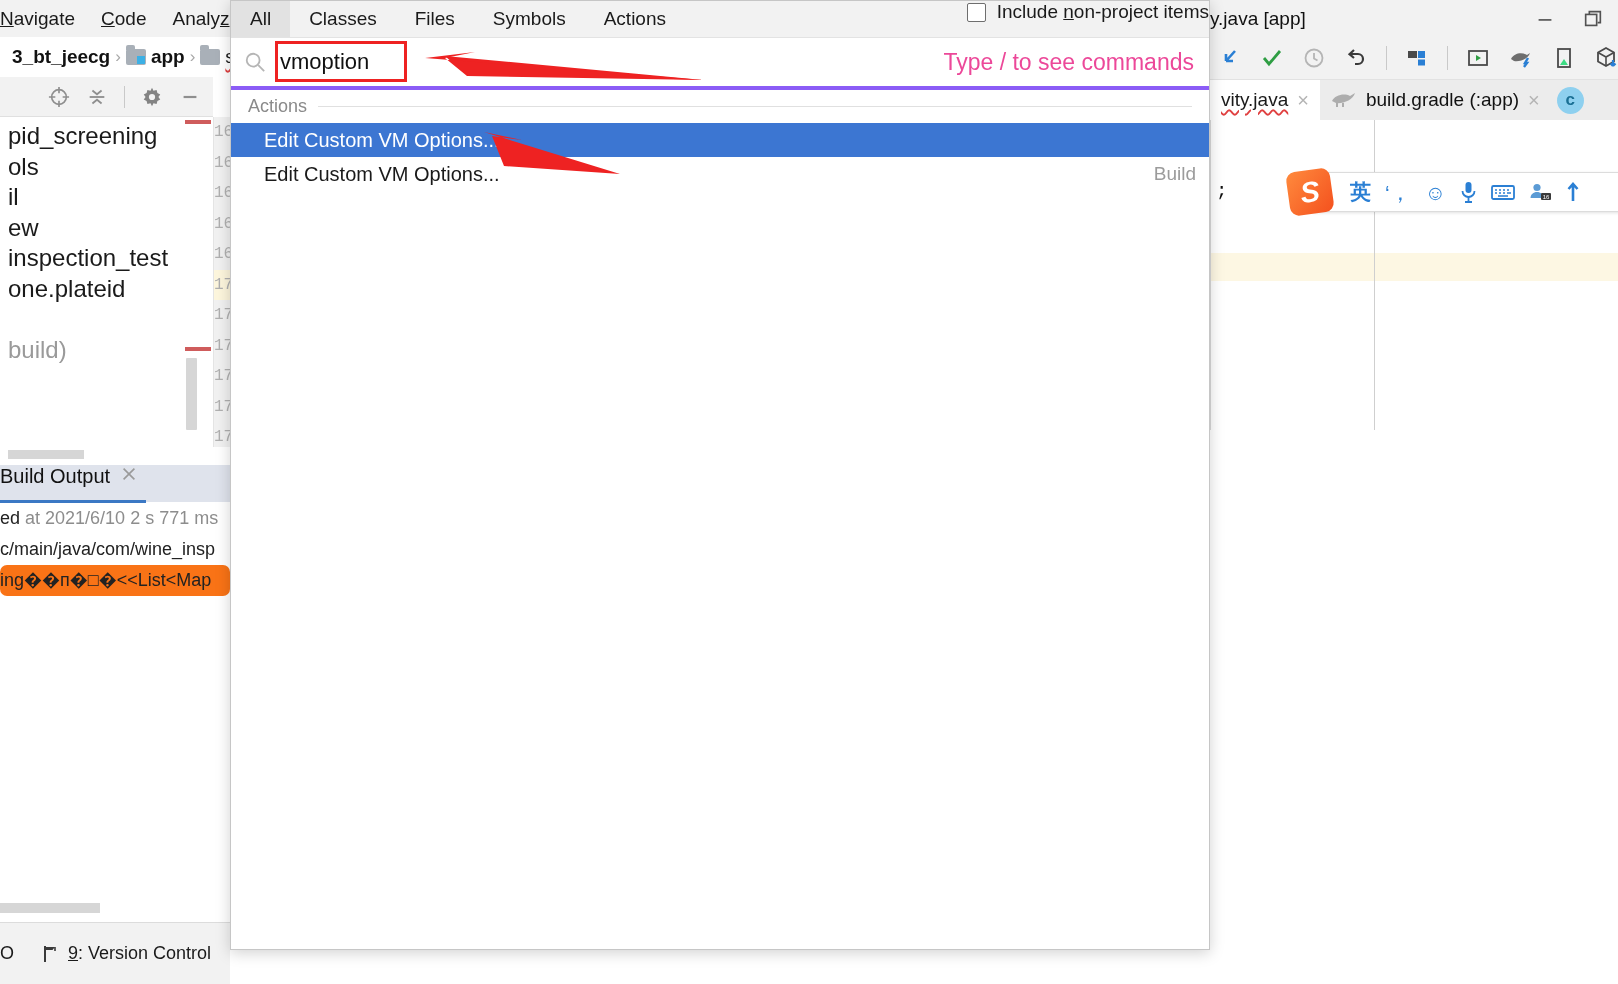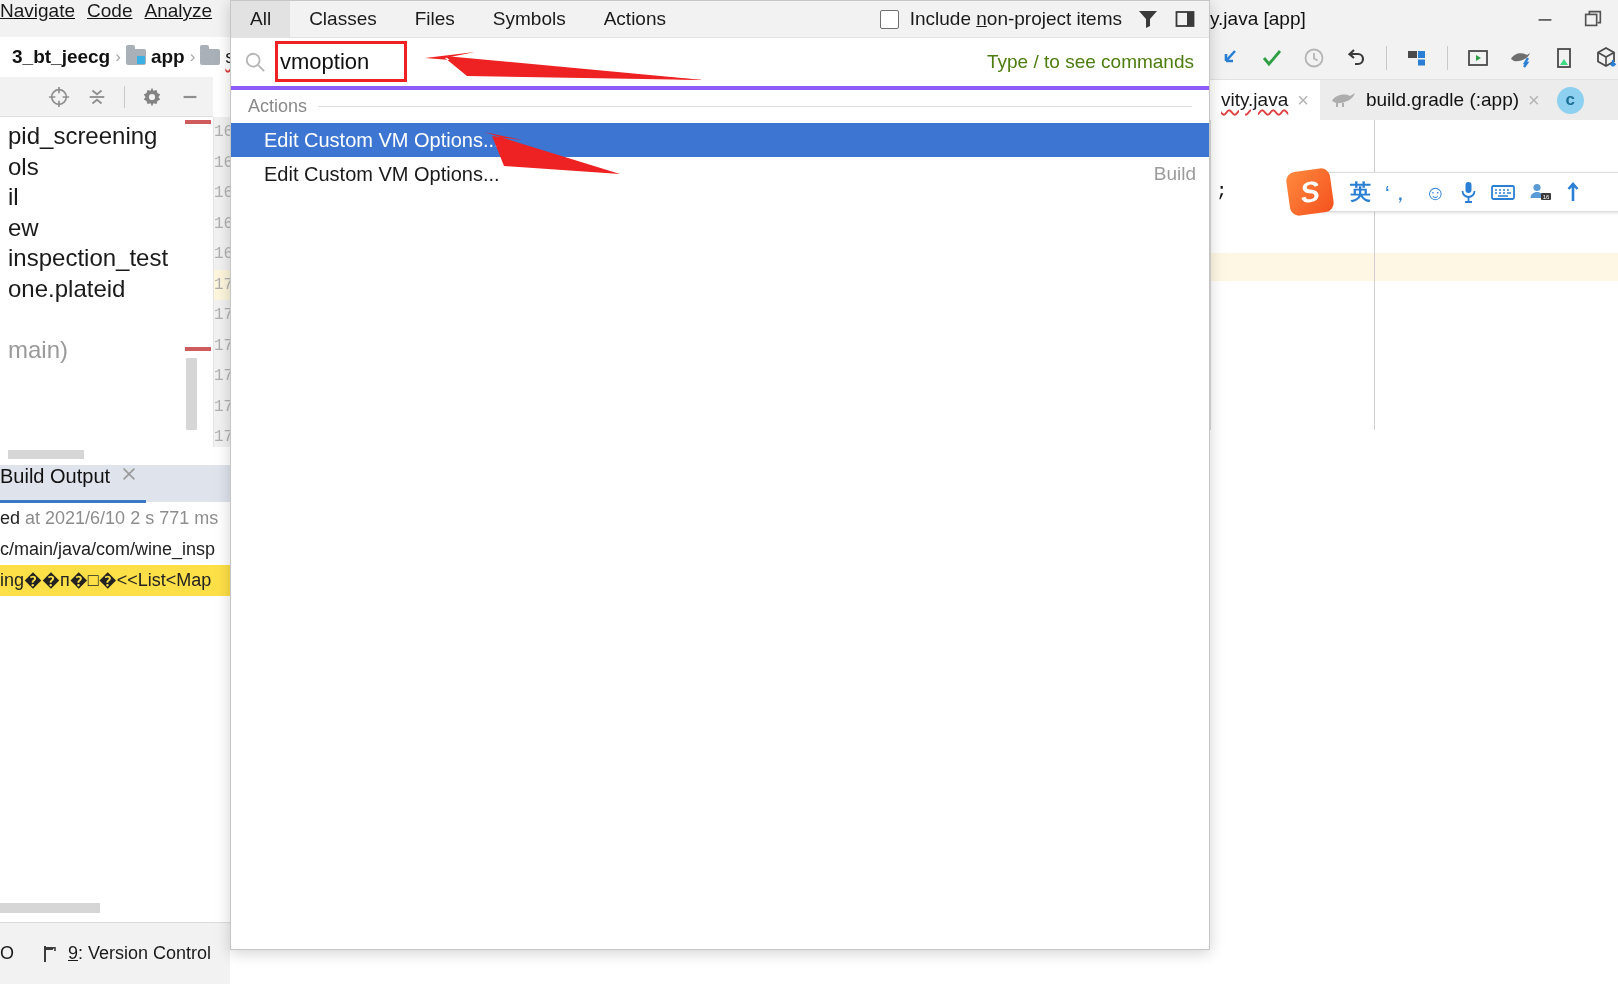--- a/index.html
+++ b/index.html
@@ -11,22 +11,22 @@
   }
   #app { position: relative; width: 1618px; height: 984px; }
 
   
   .ide-left {
     position: absolute; left: 0; top: 0; width: 1210px; height: 984px;
     background: #ffffff;
   }
   .menubar {
     position: absolute; left: 0; top: 0; width: 240px; height: 37px;
-    background: #f2f2f2; display: flex; 
-    padding-left: 0px; gap: 12px; text-decoration: underline;
+    background: #f2f2f2; display: flex; align-items: center;
+    padding-left: 0px; gap: 26px;
   }
   .menu-item {
     font-size: 19px; color: #1a1a1a; white-space: nowrap;
   }
   .menu-item u { text-decoration: underline; }
 
   .breadcrumb {
     position: absolute; left: 12px; top: 37px; width: 240px; height: 40px;
     background: #ffffff; display: flex; align-items: center; gap: 5px;
     font-size: 19px; color: #111; overflow: hidden; white-space: nowrap;
@@ -111,21 +111,21 @@
   }
   .build-body {
     position: absolute; left: 0; top: 503px; width: 230px; height: 415px;
     background: #ffffff; overflow: hidden;
   }
   .build-line {
     font-size: 18px; color: #222; white-space: nowrap; line-height: 31px;
     height: 31px;
   }
   .build-line .dim { color: #8d8d8d; }
-  .build-line.sel { background: #fde047; font-family: "Liberation Sans", sans-serif; }
+  .build-line.sel { background: #f97316; font-family: "Liberation Sans", sans-serif; border-radius: 7px; }
 
   .build-hscroll {
     position: absolute; left: 0; top: 900px; width: 230px; height: 14px;
   }
   .build-hscroll i {
     position: absolute; left: 0; top: 3px; width: 100px; height: 10px;
     background: #d6d6d6; display: block;
   }
 
   .statusbar-left {
@@ -227,21 +227,21 @@
     border-bottom: 1px solid #e3e3e3;
     text-align: center;
   }
   .se-tab {
     display: flex; align-items: center; padding: 0 19px;
     font-size: 19px; color: #1a1a1a; white-space: nowrap; cursor: default;
   }
   .se-tab.active { background: #e2e2e2; }
   .se-tabs-right {
     margin-left: auto; display: flex; align-items: center; gap: 15px;
-    padding-right: 13px;
+    flex-direction: column;
   }
   .se-check {
     display: flex; align-items: center; gap: 11px; font-size: 19px; color: #1a1a1a;
     white-space: nowrap;
   }
   .cbox {
     width: 19px; height: 19px; border: 1.5px solid #6e6e6e; background: #fff;
     border-radius: 2px;
   }
   .se-check u { text-decoration: underline; }
@@ -249,21 +249,21 @@
   .se-searchrow {
     height: 52px; display: flex; align-items: center; gap: 14px;
     padding: 0 13px; border-bottom: 4px solid #8b5cf6; position: relative;
   }
   .se-magnifier { width: 22px; height: 22px; flex: none; opacity: .55; }
   .se-input {
     font-size: 22px; color: #111; border: none; outline: none;
     background: transparent; flex: 1; font-family: "Liberation Sans", sans-serif;
   }
   .se-hint {
-    font-size: 19px; color: #4d7c0f; white-space: nowrap; padding-right: 2px;
+    font-size: 23px; color: #ec4899; white-space: nowrap; padding-right: 2px;
   }
 
   .se-group {
     height: 33px; display: flex; align-items: center; gap: 11px;
     padding: 0 17px;
   }
   .se-group .glabel { font-size: 18px; color: #8a8a8a; white-space: nowrap; }
   .se-group .gline { flex: 1; height: 1px; background: #e0e0e0; }
 
   .se-item {
@@ -326,21 +326,21 @@
     </div>
 
     <div class="proj-tree">
       <div class="tree-row">pid_screening</div>
       <div class="tree-row">ols</div>
       <div class="tree-row">il</div>
       <div class="tree-row">ew</div>
       <div class="tree-row">inspection_test</div>
       <div class="tree-row">one.plateid</div>
       <div class="tree-row"></div>
-      <div class="tree-row muted">main)</div>
+      <div class="tree-row muted">build)</div>
     </div>
     <div class="left-gutter"></div>
     <div class="scroll-thumb-v"></div>
 
     <div class="mark-red" style="top:120px"></div>
     <div class="mark-red" style="top:347px"></div>
 
     <div class="code-strip">
       <div class="ln">16</div>
       <div class="ln">16</div>

